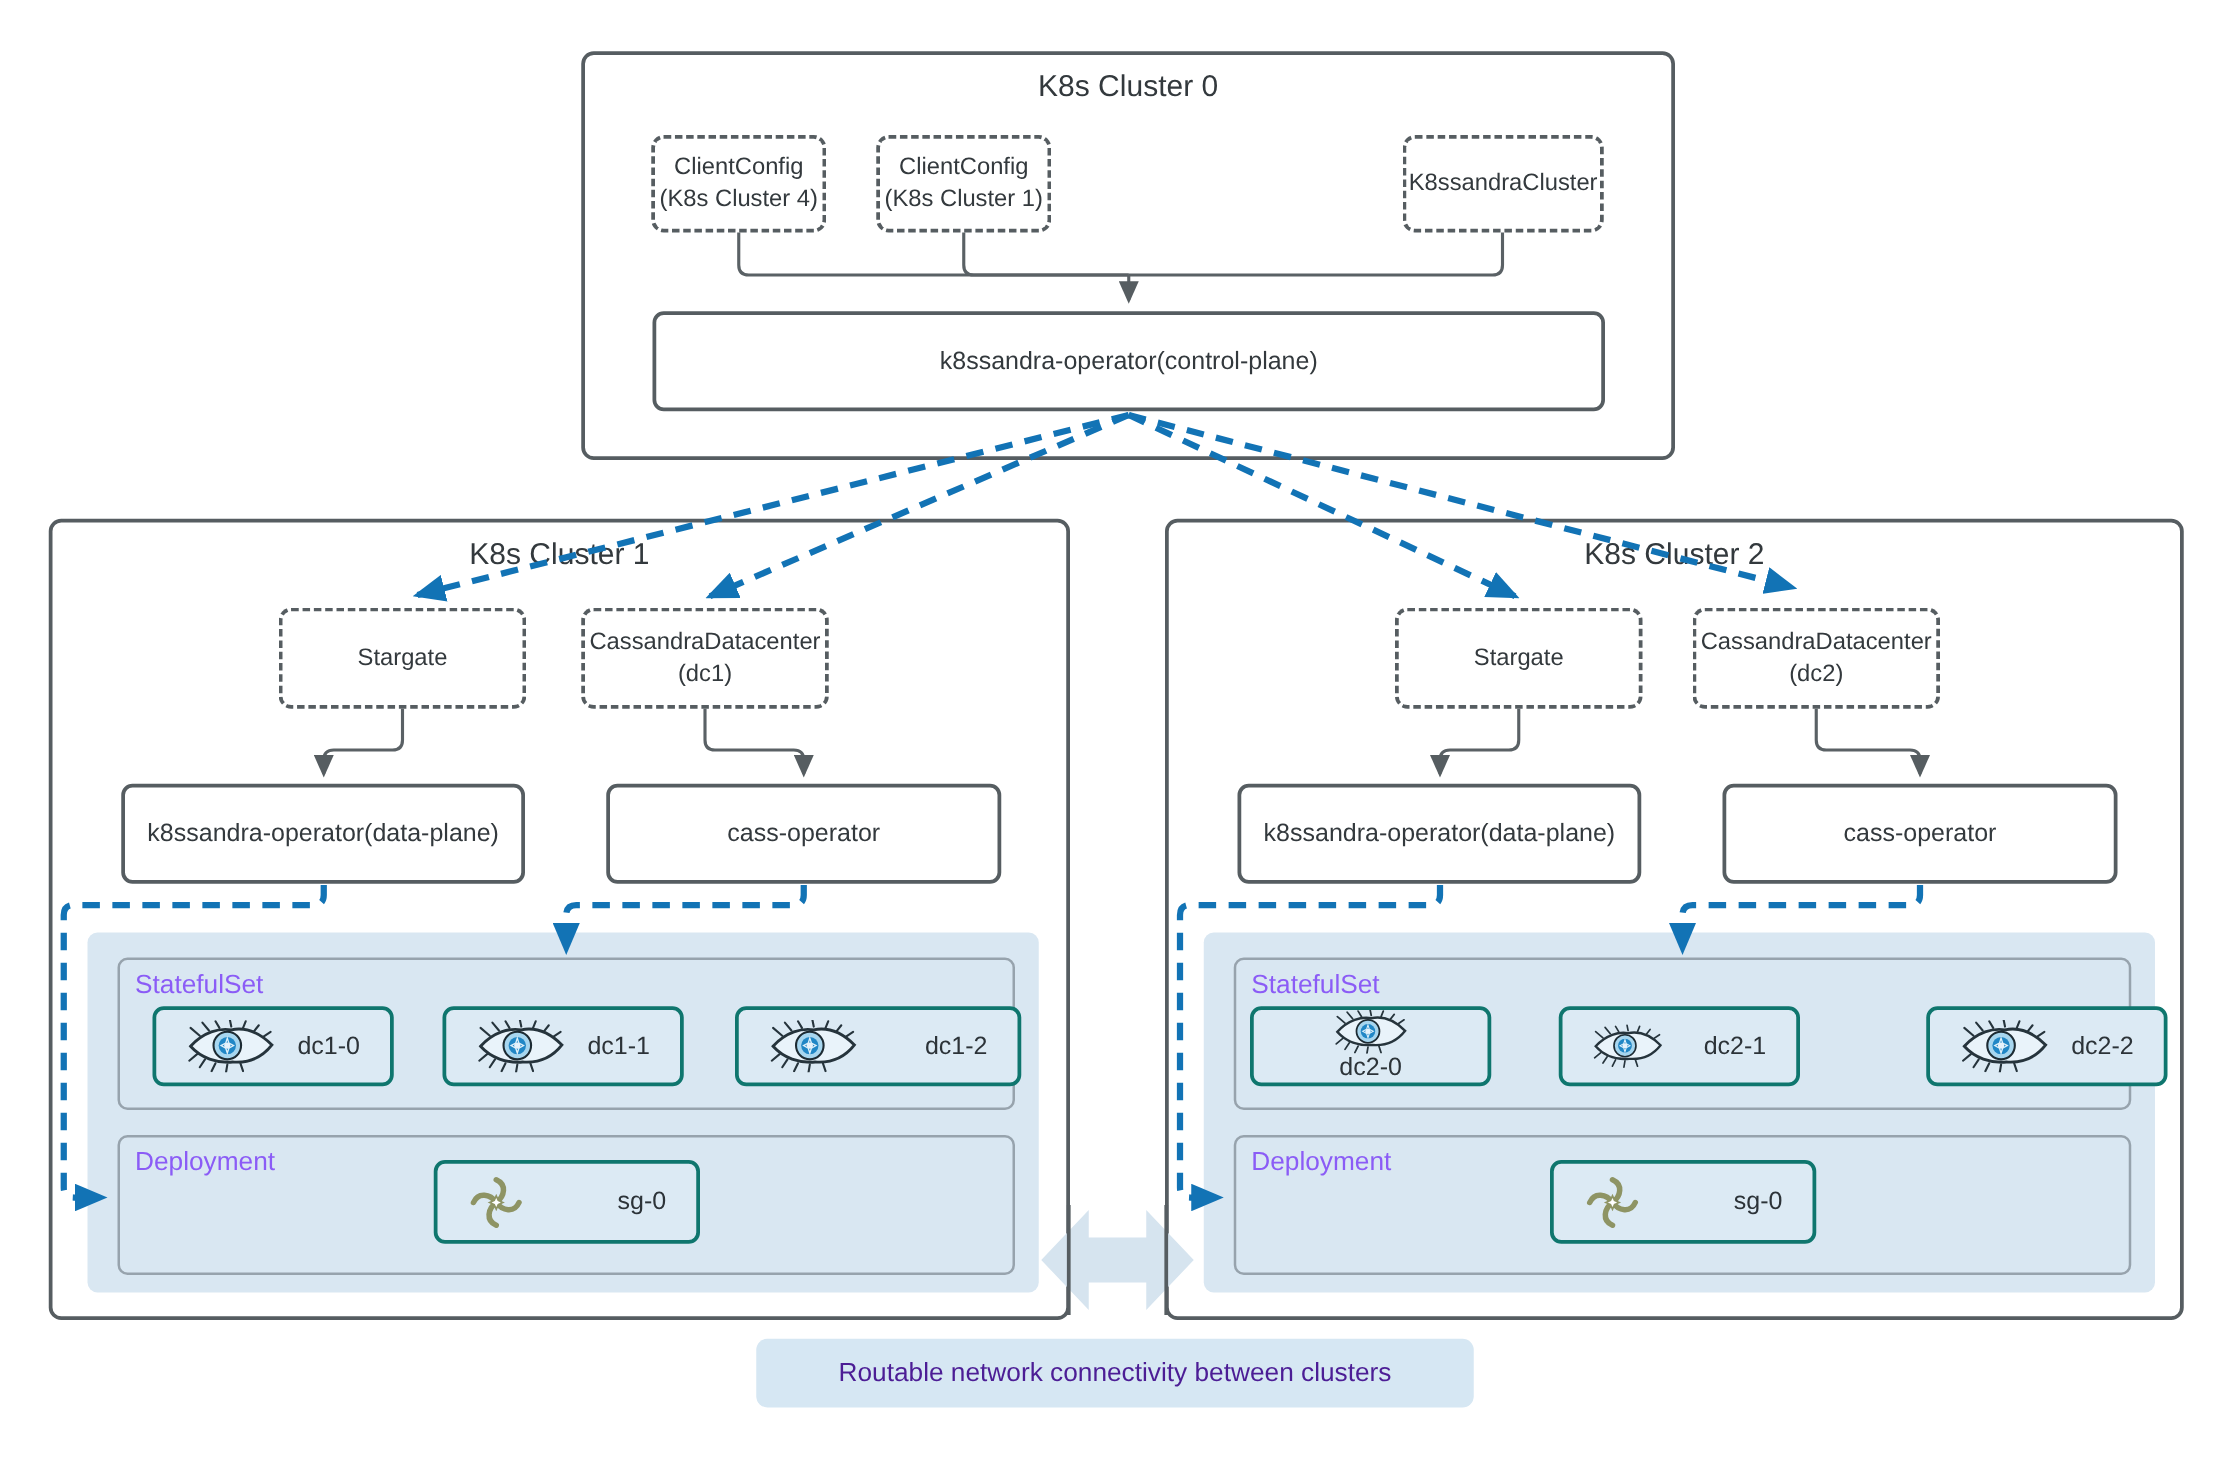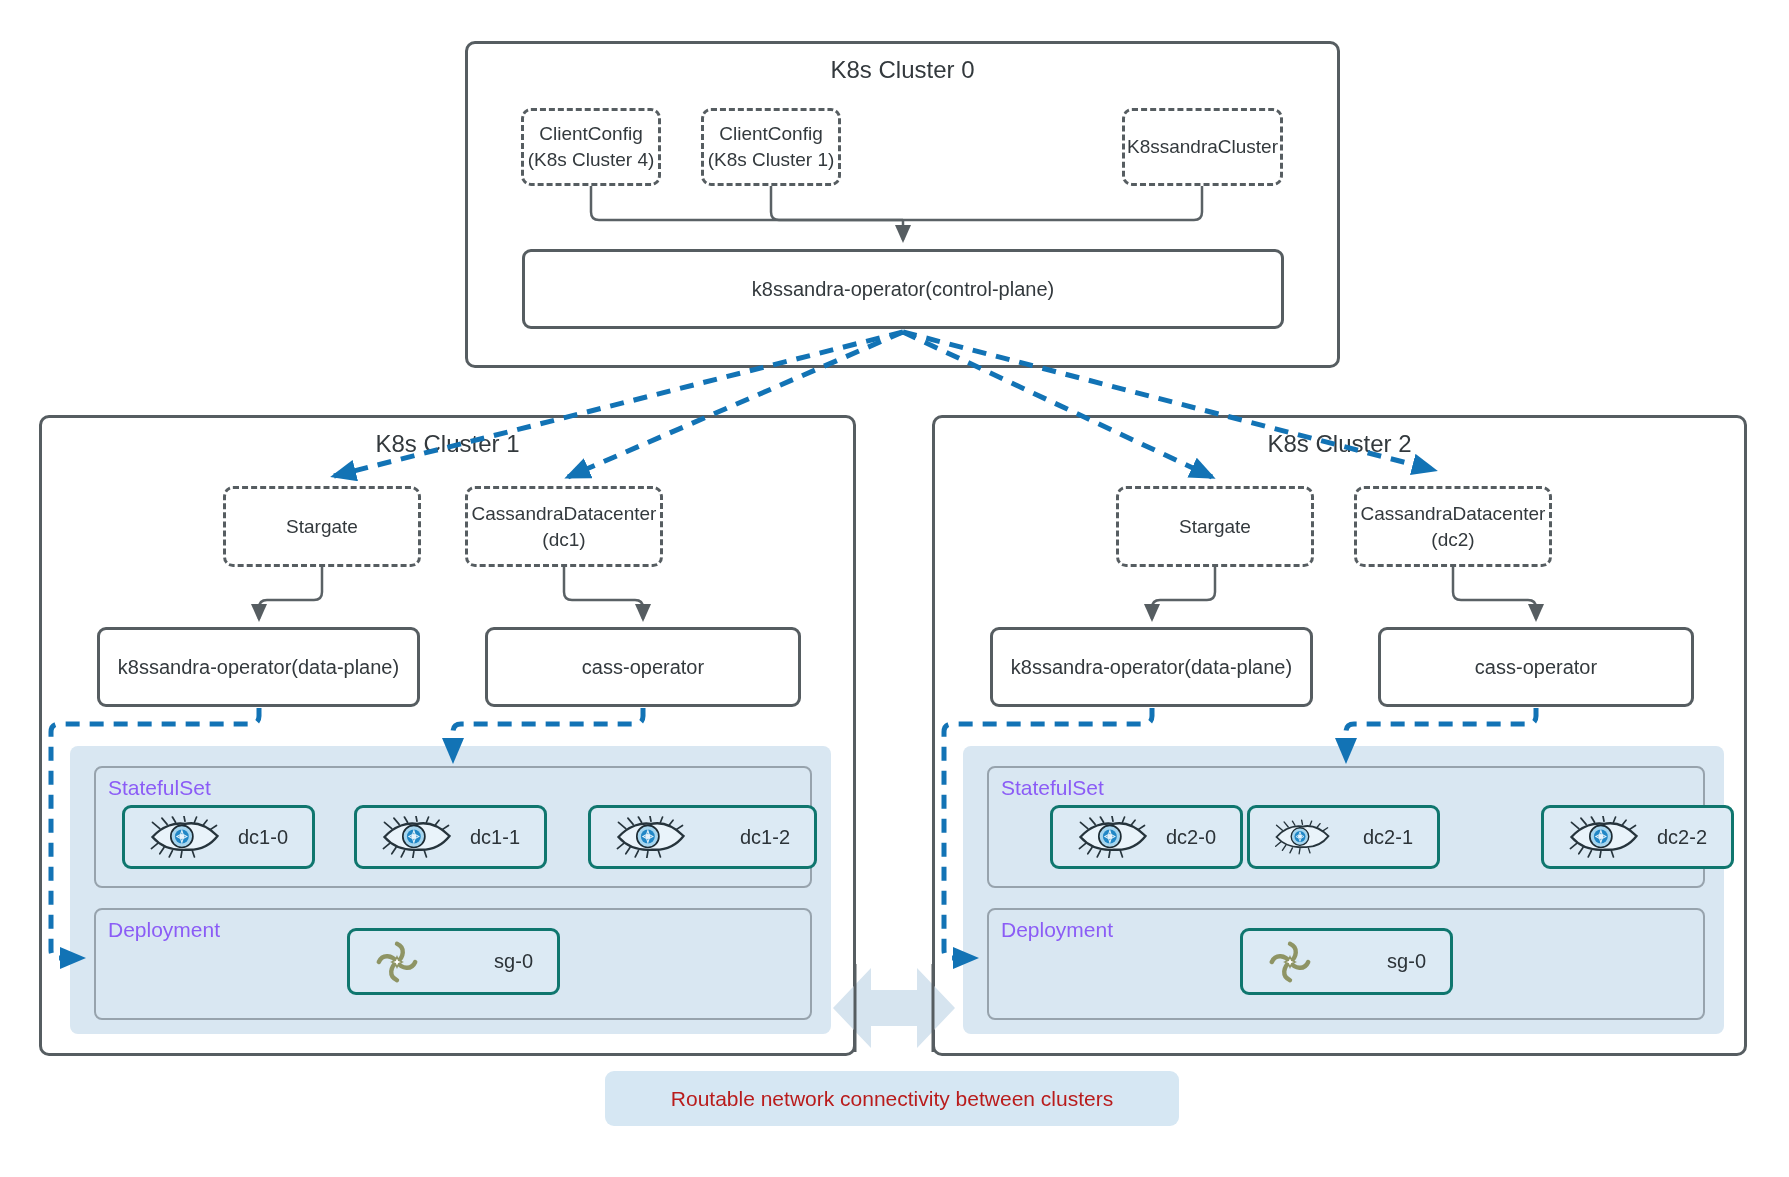--- a/index.html
+++ b/index.html
@@ -36,21 +36,21 @@
   }
   .pod{
     border:3px solid #0f766e;border-radius:9px;background:#dceaf4;
     display:flex;align-items:center;justify-content:space-between;
     padding:0 24px;font-size:20px;color:#2c3338;
   }
   .pod-label{white-space:nowrap;}
   .legend{
     background:#d6e7f3;border-radius:9px;
     display:flex;align-items:center;justify-content:center;
-    font-size:21px;color:#b91c1c;
+    font-size:21px;color:#4c1d95;
   }
   svg.overlay{position:absolute;left:0;top:0;pointer-events:none;}
 </style>
 </head>
 <body>
 
 <svg width="0" height="0" style="position:absolute" aria-hidden="true">
   <defs>
     <symbol id="eye-icon" viewBox="0 0 68 40">
       <g stroke="#26343c" stroke-width="1.6" stroke-linecap="round">
@@ -187,21 +187,21 @@
 <div class="abs solid-box" style="left:1378px;top:627px;width:316px;height:80px;">
   <span>cass-operator</span>
 </div>
 
 <div class="abs region" style="left:963px;top:746px;width:761px;height:288px;"></div>
 
 <div class="abs section" style="left:987px;top:766px;width:718px;height:122px;">
   <div class="section-label">StatefulSet</div>
 </div>
 
-<div class="abs pod" style="left:1050px;top:805px;width:193px;height:64px;">
+<div class="abs pod" style="left:1000px;top:805px;width:193px;height:64px;flex-direction:column;">
   <svg width="72" height="42">
       <use href="#eye-icon"></use>
     </svg>
   <span class="pod-label">dc2-0</span>
 </div>
 <div class="abs pod" style="left:1247px;top:805px;width:193px;height:64px;gap:32px;">
   <svg width="72" height="42">
       <use href="#eye-icon"></use>
     </svg>
   <span class="pod-label">dc2-1</span>

